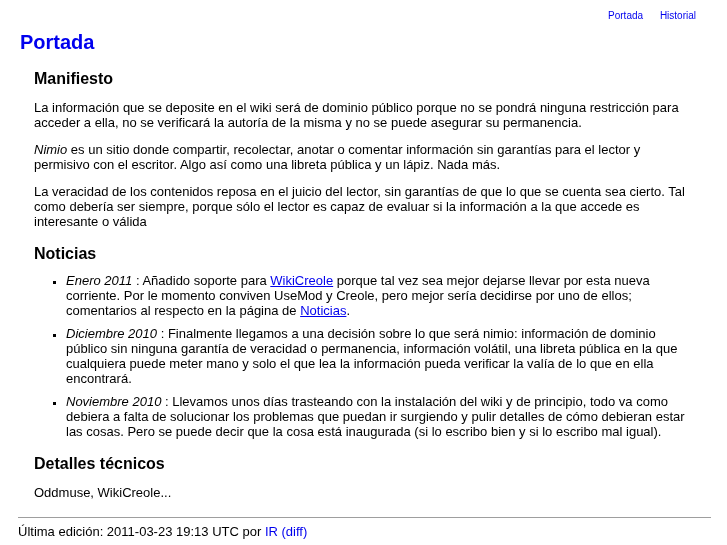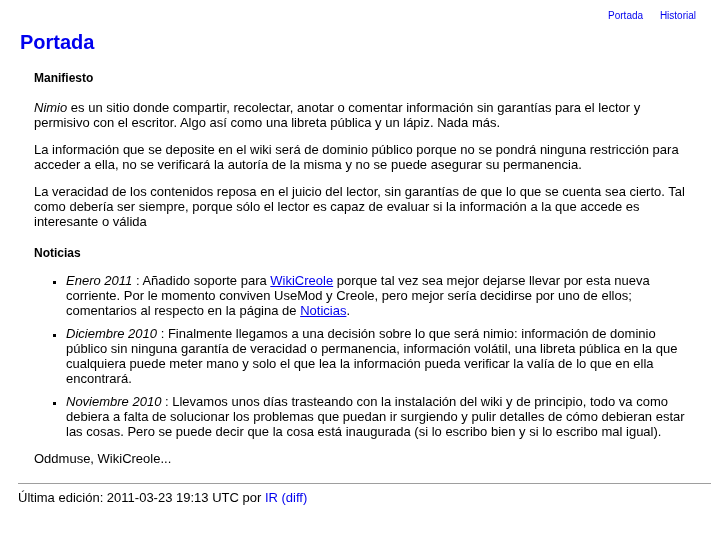--- a/index.html
+++ b/index.html
@@ -29,21 +29,21 @@
     margin: 30px 0 0 20px;
     font-size: 20px;
     font-weight: bold;
     color: #0000ee;
     line-height: 24px;
   }
   .content {
     margin: 0 30px 0 34px;
   }
   h2 {
-    font-size: 12px;
+    font-size: 16px;
     font-weight: bold;
     margin: 15px 0 0 0;
     line-height: 19px;
   }
   p {
     margin: 12px 0 0 0;
     line-height: 15px;
   }
   ul {
     margin: 10px 0 0 0;
@@ -77,34 +77,35 @@
   <a>Portada</a>
   <a>Historial</a>
 </div>
 
 <h1 class="page-title">Portada</h1>
 
 <div class="content">
 
   <h2>Manifiesto</h2>
 
+  <p>La información que se deposite en el wiki será de dominio público porque no se pondrá ninguna restricción para acceder a ella, no se verificará la autoría de la misma y no se puede asegurar su permanencia.</p>
+
   <p><i>Nimio</i><span> es un sitio donde compartir, recolectar, anotar o comentar información sin garantías para el lector y permisivo con el escritor. Algo así como una libreta pública y un lápiz. Nada más.</span></p>
-
-  <p>La información que se deposite en el wiki será de dominio público porque no se pondrá ninguna restricción para acceder a ella, no se verificará la autoría de la misma y no se puede asegurar su permanencia.</p>
 
   <p>La veracidad de los contenidos reposa en el juicio del lector, sin garantías de que lo que se cuenta sea cierto. Tal como debería ser siempre, porque sólo el lector es capaz de evaluar si la información a la que accede es interesante o válida</p>
 
   <h2>Noticias</h2>
 
   <ul>
     <li><i>Enero 2011</i><span> : Añadido soporte para </span><a class="u">WikiCreole</a><span> porque tal vez sea mejor dejarse llevar por esta nueva corriente. Por le momento conviven UseMod y Creole, pero mejor sería decidirse por uno de ellos; comentarios al respecto en la página de </span><a class="u">Noticias</a><span>.</span></li>
     <li><i>Diciembre 2010</i><span> : Finalmente llegamos a una decisión sobre lo que será nimio: información de dominio público sin ninguna garantía de veracidad o permanencia, información volátil, una libreta pública en la que cualquiera puede meter mano y solo el que lea la información pueda verificar la valía de lo que en ella encontrará.</span></li>
     <li><i>Noviembre 2010</i><span> : Llevamos unos días trasteando con la instalación del wiki y de principio, todo va como debiera a falta de solucionar los problemas que puedan ir surgiendo y pulir detalles de cómo debieran estar las cosas. Pero se puede decir que la cosa está inaugurada (si lo escribo bien y si lo escribo mal igual).</span></li>
   </ul>
 
+  <h2>Detalles técnicos</h2>
 
   <p>Oddmuse, WikiCreole...</p>
 
 </div>
 
 <hr class="rule">
 
 <div class="footer">
   <div class="last-edit"><span>Última edición: 2011-03-23 19:13 UTC por </span><a>IR (diff)</a></div>
 

